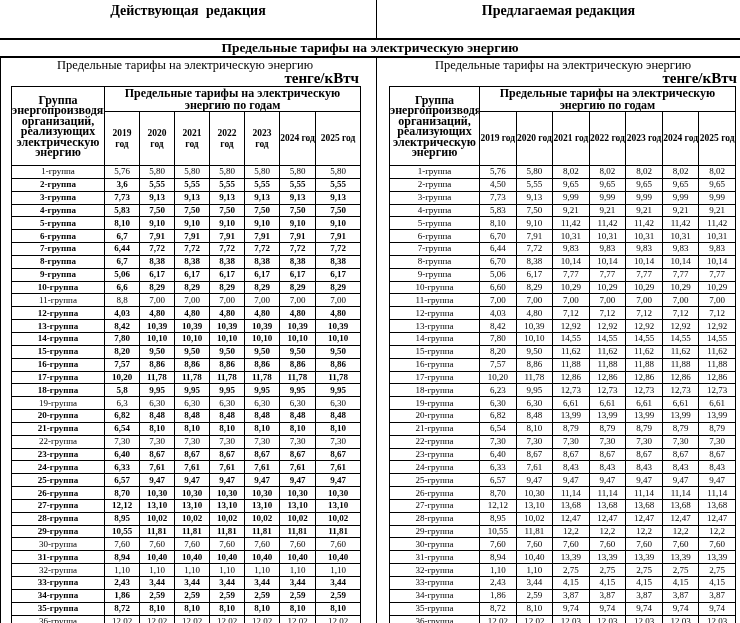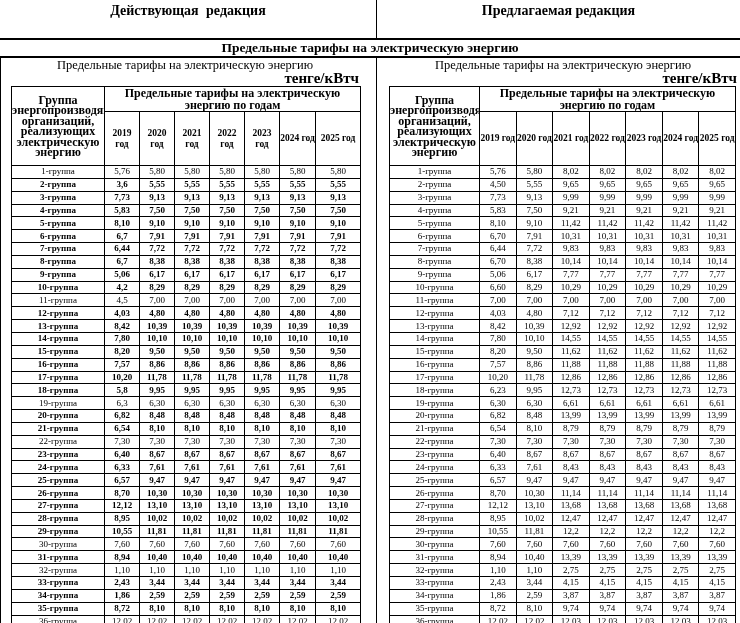--- a/index.html
+++ b/index.html
@@ -183,31 +183,31 @@
               <td>5,06</td>
               <td>6,17</td>
               <td>6,17</td>
               <td>6,17</td>
               <td>6,17</td>
               <td>6,17</td>
               <td>6,17</td>
             </tr>
             <tr class="bold-row">
               <td>10-группа</td>
-              <td>4,2</td>
+              <td>6,6</td>
               <td>8,29</td>
               <td>8,29</td>
               <td>8,29</td>
               <td>8,29</td>
               <td>8,29</td>
               <td>8,29</td>
             </tr>
             <tr>
               <td>11-группа</td>
-              <td>4,5</td>
+              <td>8,8</td>
               <td>7,00</td>
               <td>7,00</td>
               <td>7,00</td>
               <td>7,00</td>
               <td>7,00</td>
               <td>7,00</td>
             </tr>
             <tr class="bold-row">
               <td>12-группа</td>
               <td>4,03</td>

